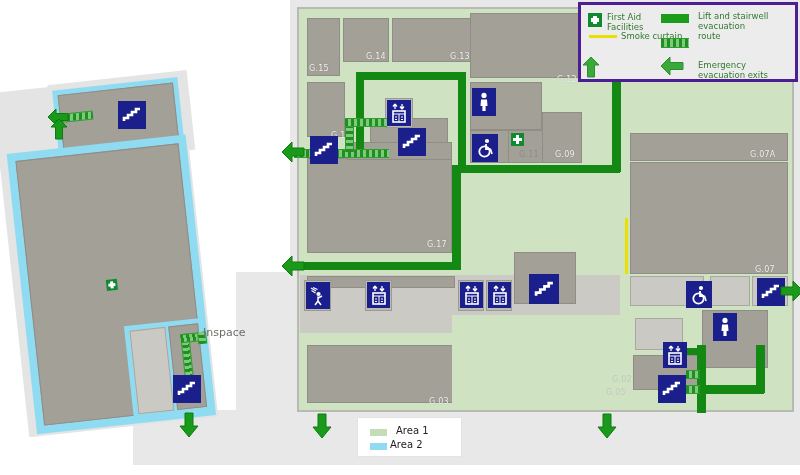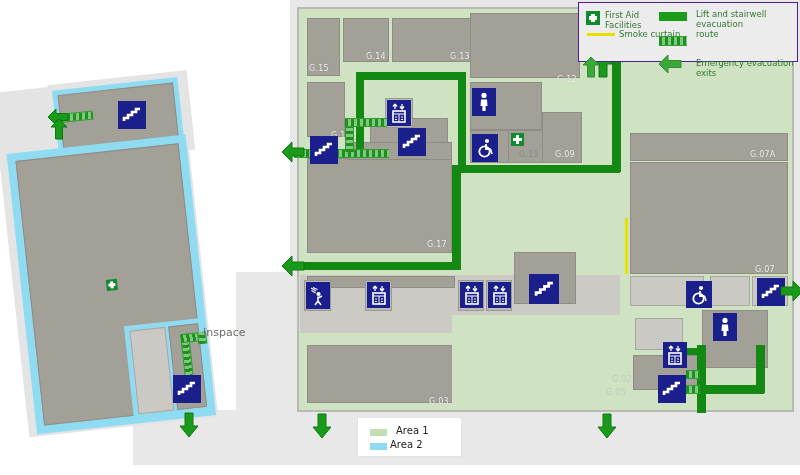--- a/index.html
+++ b/index.html
@@ -162,23 +162,23 @@
     position: absolute;
     background: #ffffff;
   }
 
   
   #legend-top {
     position: absolute;
     left: 578px;
     top: 2px;
     width: 220px;
-    height: 60px;
+    height: 80px;
     background: #ececec;
-    border: 1px solid #4c1d95;
+    border: 3px solid #4c1d95;
     box-sizing: border-box;
   }
   .lg-text {
     position: absolute;
     font-size: 8.5px;
     line-height: 10px;
     color: #2f7a2f;
     white-space: pre-line;
   }
   .lg-swatch-solid {

